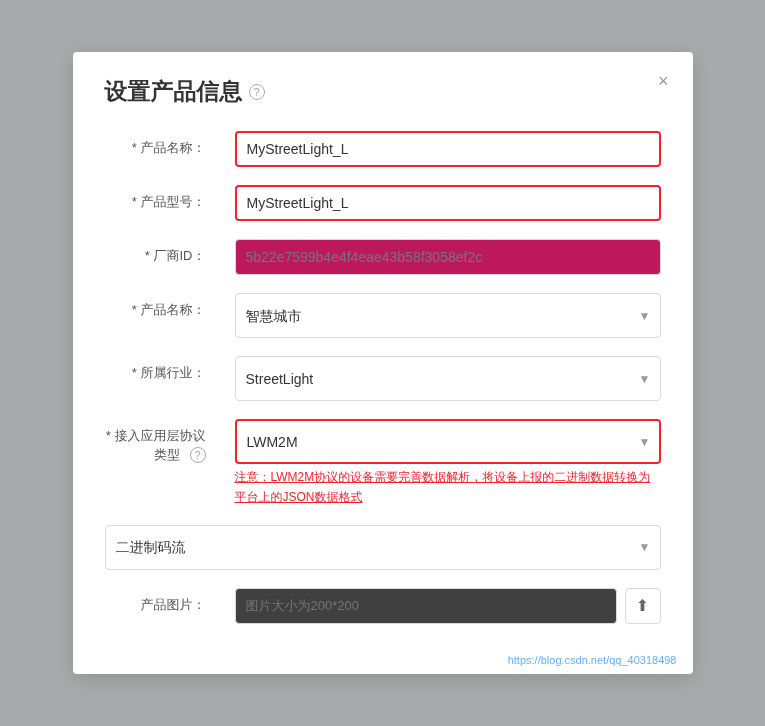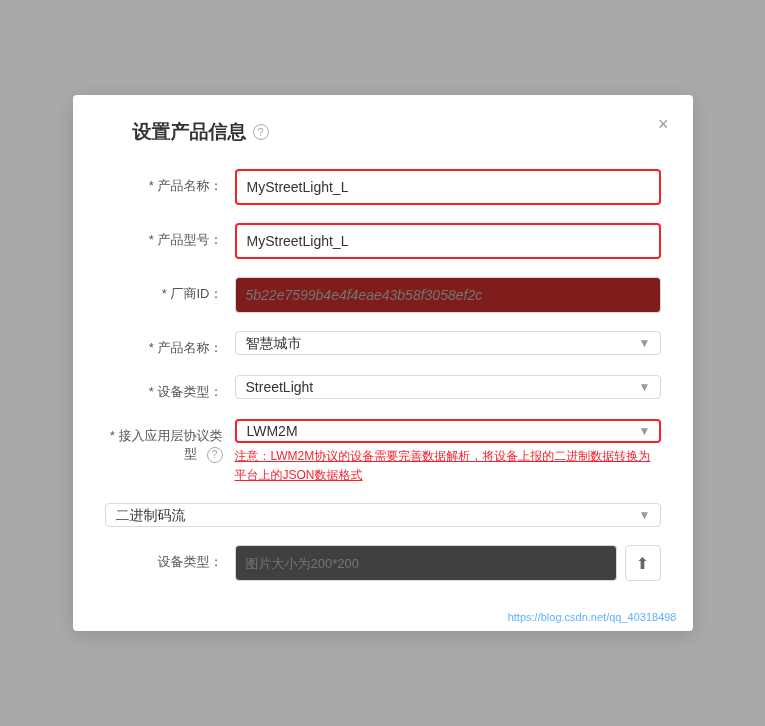--- a/index.html
+++ b/index.html
@@ -31,24 +31,23 @@
       padding: 24px 32px 32px;
       position: relative;
       box-shadow: 0 4px 20px rgba(0,0,0,0.15);
     }
     .dialog-header {
       display: flex;
       align-items: center;
       margin-bottom: 24px;
     }
     .dialog-title {
-      font-size: 19px;
+      font-size: 23px;
       font-weight: 600;
       color: #333;
-      margin-left: 28px;
     }
     .help-icon {
       display: inline-flex;
       align-items: center;
       justify-content: center;
       width: 16px;
       height: 16px;
       border-radius: 50%;
       border: 1px solid #aaa;
       color: #aaa;
@@ -70,21 +69,21 @@
     }
     .form-row {
       display: flex;
       align-items: flex-start;
       margin-bottom: 18px;
     }
     .form-label {
       width: 130px;
       min-width: 130px;
       text-align: right;
-      padding-right: 12px;
+      padding-right: 29px;
       padding-top: 8px;
       color: #555;
       font-size: 13px;
       line-height: 1.4;
     }
     .form-control-wrap {
       flex: 1;
     }
     .form-input {
       width: 100%;
@@ -99,21 +98,21 @@
     }
     .form-input.highlighted {
       border: 2px solid #f5222d;
     }
     .form-select-wrap {
       position: relative;
       width: 100%;
     }
     .form-select {
       width: 100%;
-      height: 24px;
+      height: 45px;
       border: 1px solid #d9d9d9;
       border-radius: 4px;
       padding: 0 30px 0 10px;
       font-size: 14px;
       color: #333;
       appearance: none;
       background: #fff;
       outline: none;
       cursor: pointer;
       font-family: inherit;
@@ -124,23 +123,22 @@
     .select-arrow {
       position: absolute;
       right: 10px;
       top: 50%;
       transform: translateY(-50%);
       pointer-events: none;
       color: #999;
       font-size: 12px;
     }
     .form-input-gray {
-      background: #7f1d1d;
+      background: #be185d;
       color: #bbb;
-      font-style: italic;
     }
     .note-text {
       font-size: 12px;
       color: #f5222d;
       margin-top: 4px;
       line-height: 1.6;
       text-decoration: underline;
     }
     .upload-wrap {
       display: flex;
@@ -223,21 +221,21 @@
             <option>工业制造</option>
             <option>能源</option>
             <option>其他</option>
           </select>
           <span class="select-arrow">▼</span>
         </div>
       </div>
     </div>
 
     <div class="form-row">
-      <div class="form-label">* 设备类型：</div>
+      <div class="form-label">* 所属行业：</div>
       <div class="form-control-wrap">
         <div class="form-select-wrap">
           <select class="form-select">
             <option>StreetLight</option>
             <option>Gateway</option>
             <option>Sensor</option>
           </select>
           <span class="select-arrow">▼</span>
         </div>
       </div>
@@ -269,21 +267,21 @@
             <option>二进制码流</option>
             <option>JSON</option>
             <option>String</option>
           </select>
           <span class="select-arrow">▼</span>
         </div>
       </div>
     </div>
 
     <div class="form-row">
-      <div class="form-label">设备类型：</div>
+      <div class="form-label">产品图片：</div>
       <div class="form-control-wrap">
         <div class="upload-wrap">
           <input type="text" class="upload-input" placeholder="图片大小为200*200" style="">
           <button class="upload-btn">⬆</button>
         </div>
       </div>
     </div>
 
     <div class="watermark">https://blog.csdn.net/qq_40318498</div>
   </div>

